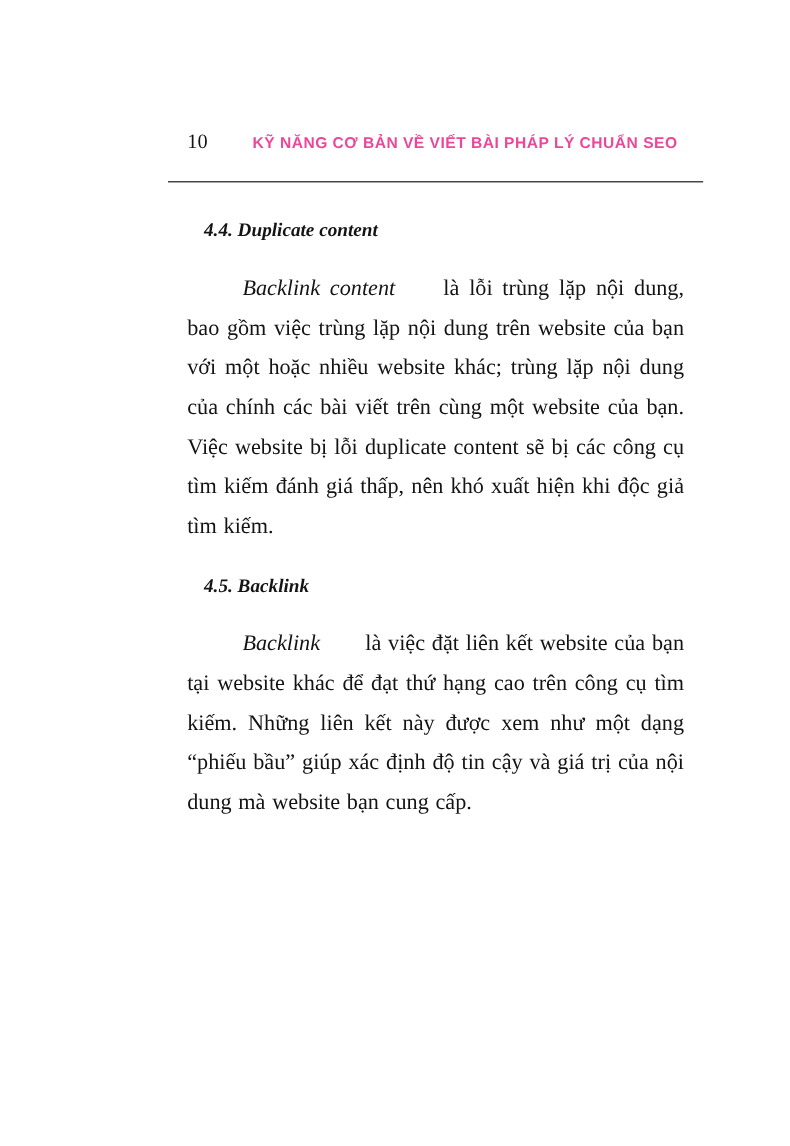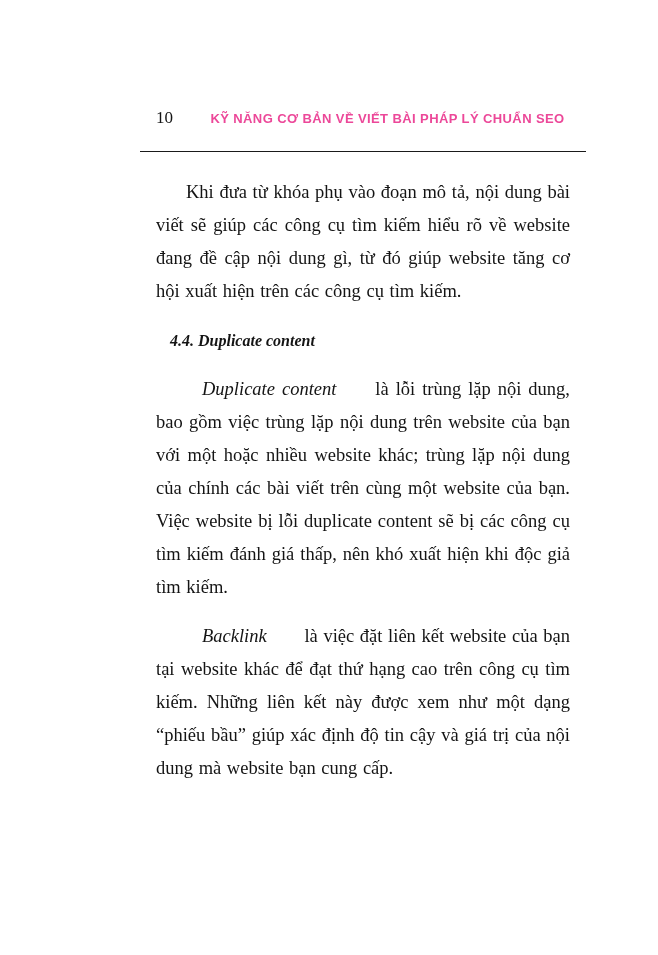--- a/index.html
+++ b/index.html
@@ -65,25 +65,25 @@
 <div class="page">
 
   <div class="page-header">
     <span class="page-number">10</span>
     <span class="header-title">KỸ NĂNG CƠ BẢN VỀ VIẾT BÀI PHÁP LÝ CHUẨN SEO</span>
   </div>
 
   <div class="body-text">
 
 
-    <p class="para">Khi đưa từ khóa phụ vào đoạn mô tả, nội dung bài viết sẽ giúp các công cụ tìm kiếm hiểu rõ về website đang đề cập nội dung gì, từ đó giúp website tăng cơ hội xuất hiện trên các công cụ tìm kiếm.</p>
 
     <h3 class="section-heading">4.4. Duplicate content</h3>
 
-    <p class="para"><span class="lead-italic">Duplicate content</span><span> là lỗi trùng lặp nội dung, bao gồm việc trùng lặp nội dung trên website của bạn với một hoặc nhiều website khác; trùng lặp nội dung của chính các bài viết trên cùng một website của bạn. Việc website bị lỗi duplicate content sẽ bị các công cụ tìm kiếm đánh giá thấp, nên khó xuất hiện khi độc giả tìm kiếm.</span></p>
+    <p class="para"><span class="lead-italic">Backlink content</span><span> là lỗi trùng lặp nội dung, bao gồm việc trùng lặp nội dung trên website của bạn với một hoặc nhiều website khác; trùng lặp nội dung của chính các bài viết trên cùng một website của bạn. Việc website bị lỗi duplicate content sẽ bị các công cụ tìm kiếm đánh giá thấp, nên khó xuất hiện khi độc giả tìm kiếm.</span></p>
 
+    <h3 class="section-heading">4.5. Backlink</h3>
 
     <p class="para"><span class="lead-italic">Backlink</span><span> là việc đặt liên kết website của bạn tại website khác để đạt thứ hạng cao trên công cụ tìm kiếm. Những liên kết này được xem như một dạng “phiếu bầu” giúp xác định độ tin cậy và giá trị của nội dung mà website bạn cung cấp.</span></p>
 
 
   </div>
 
 </div>
 
 </body></html>

